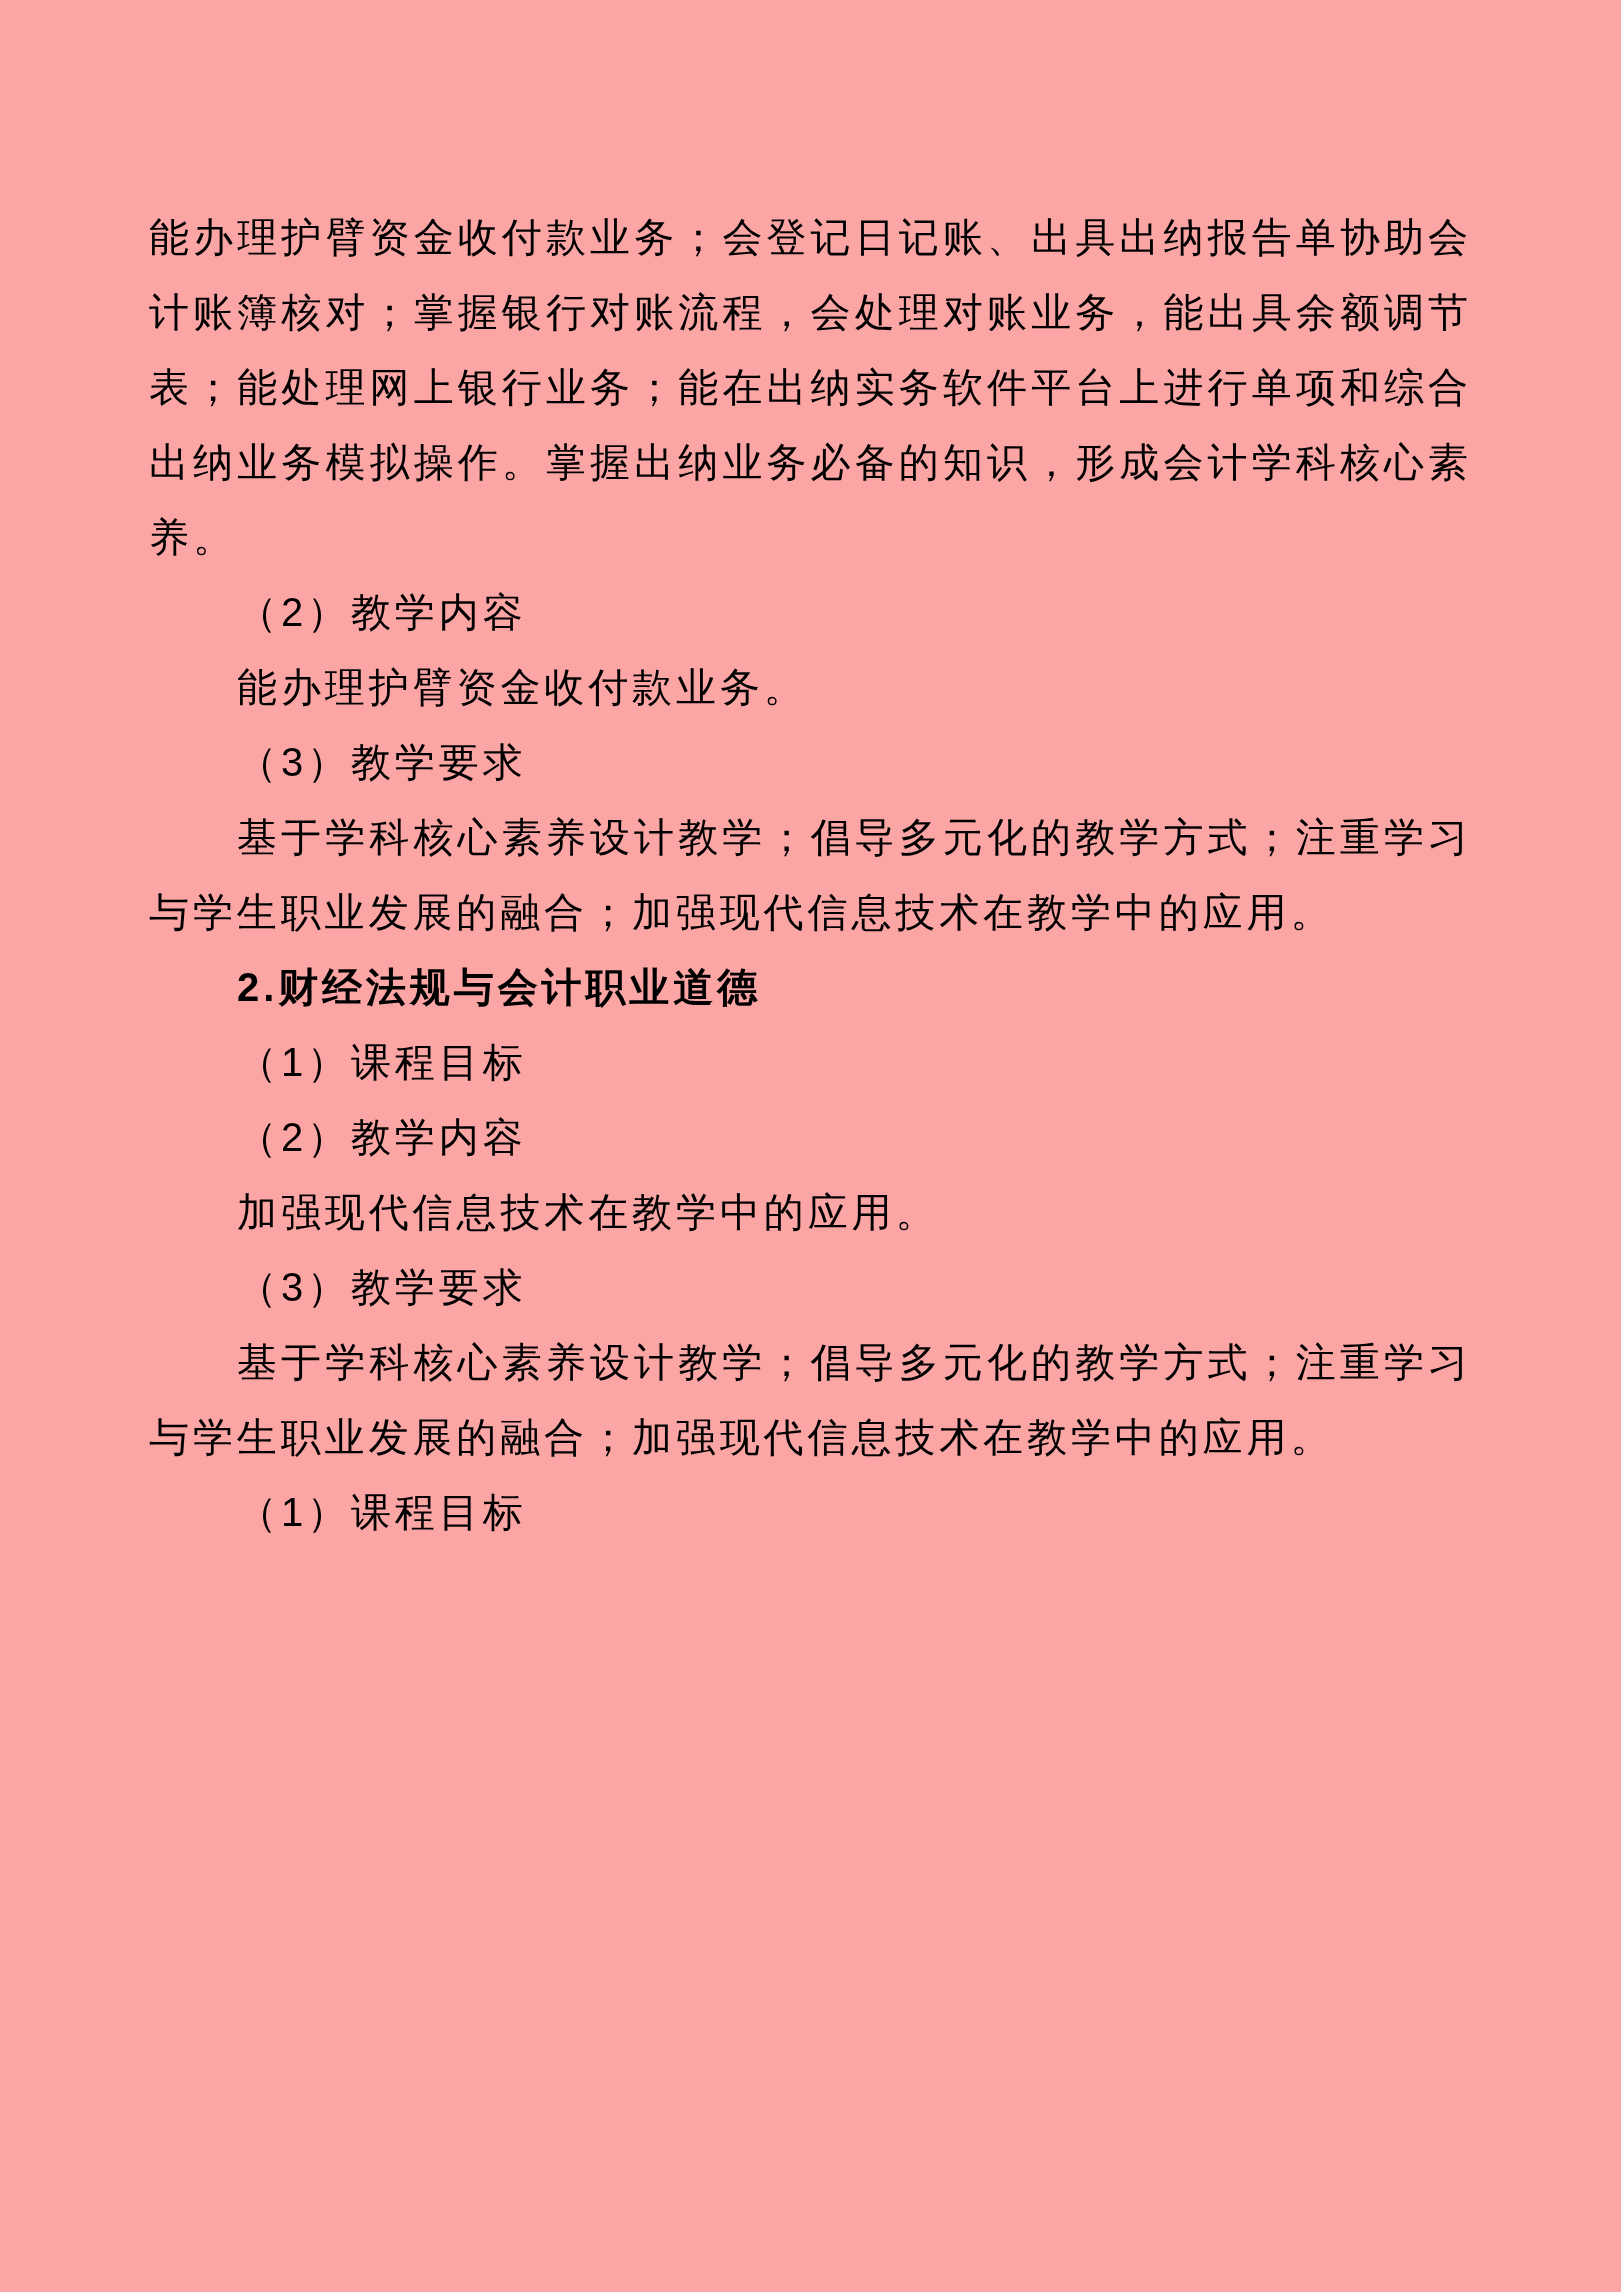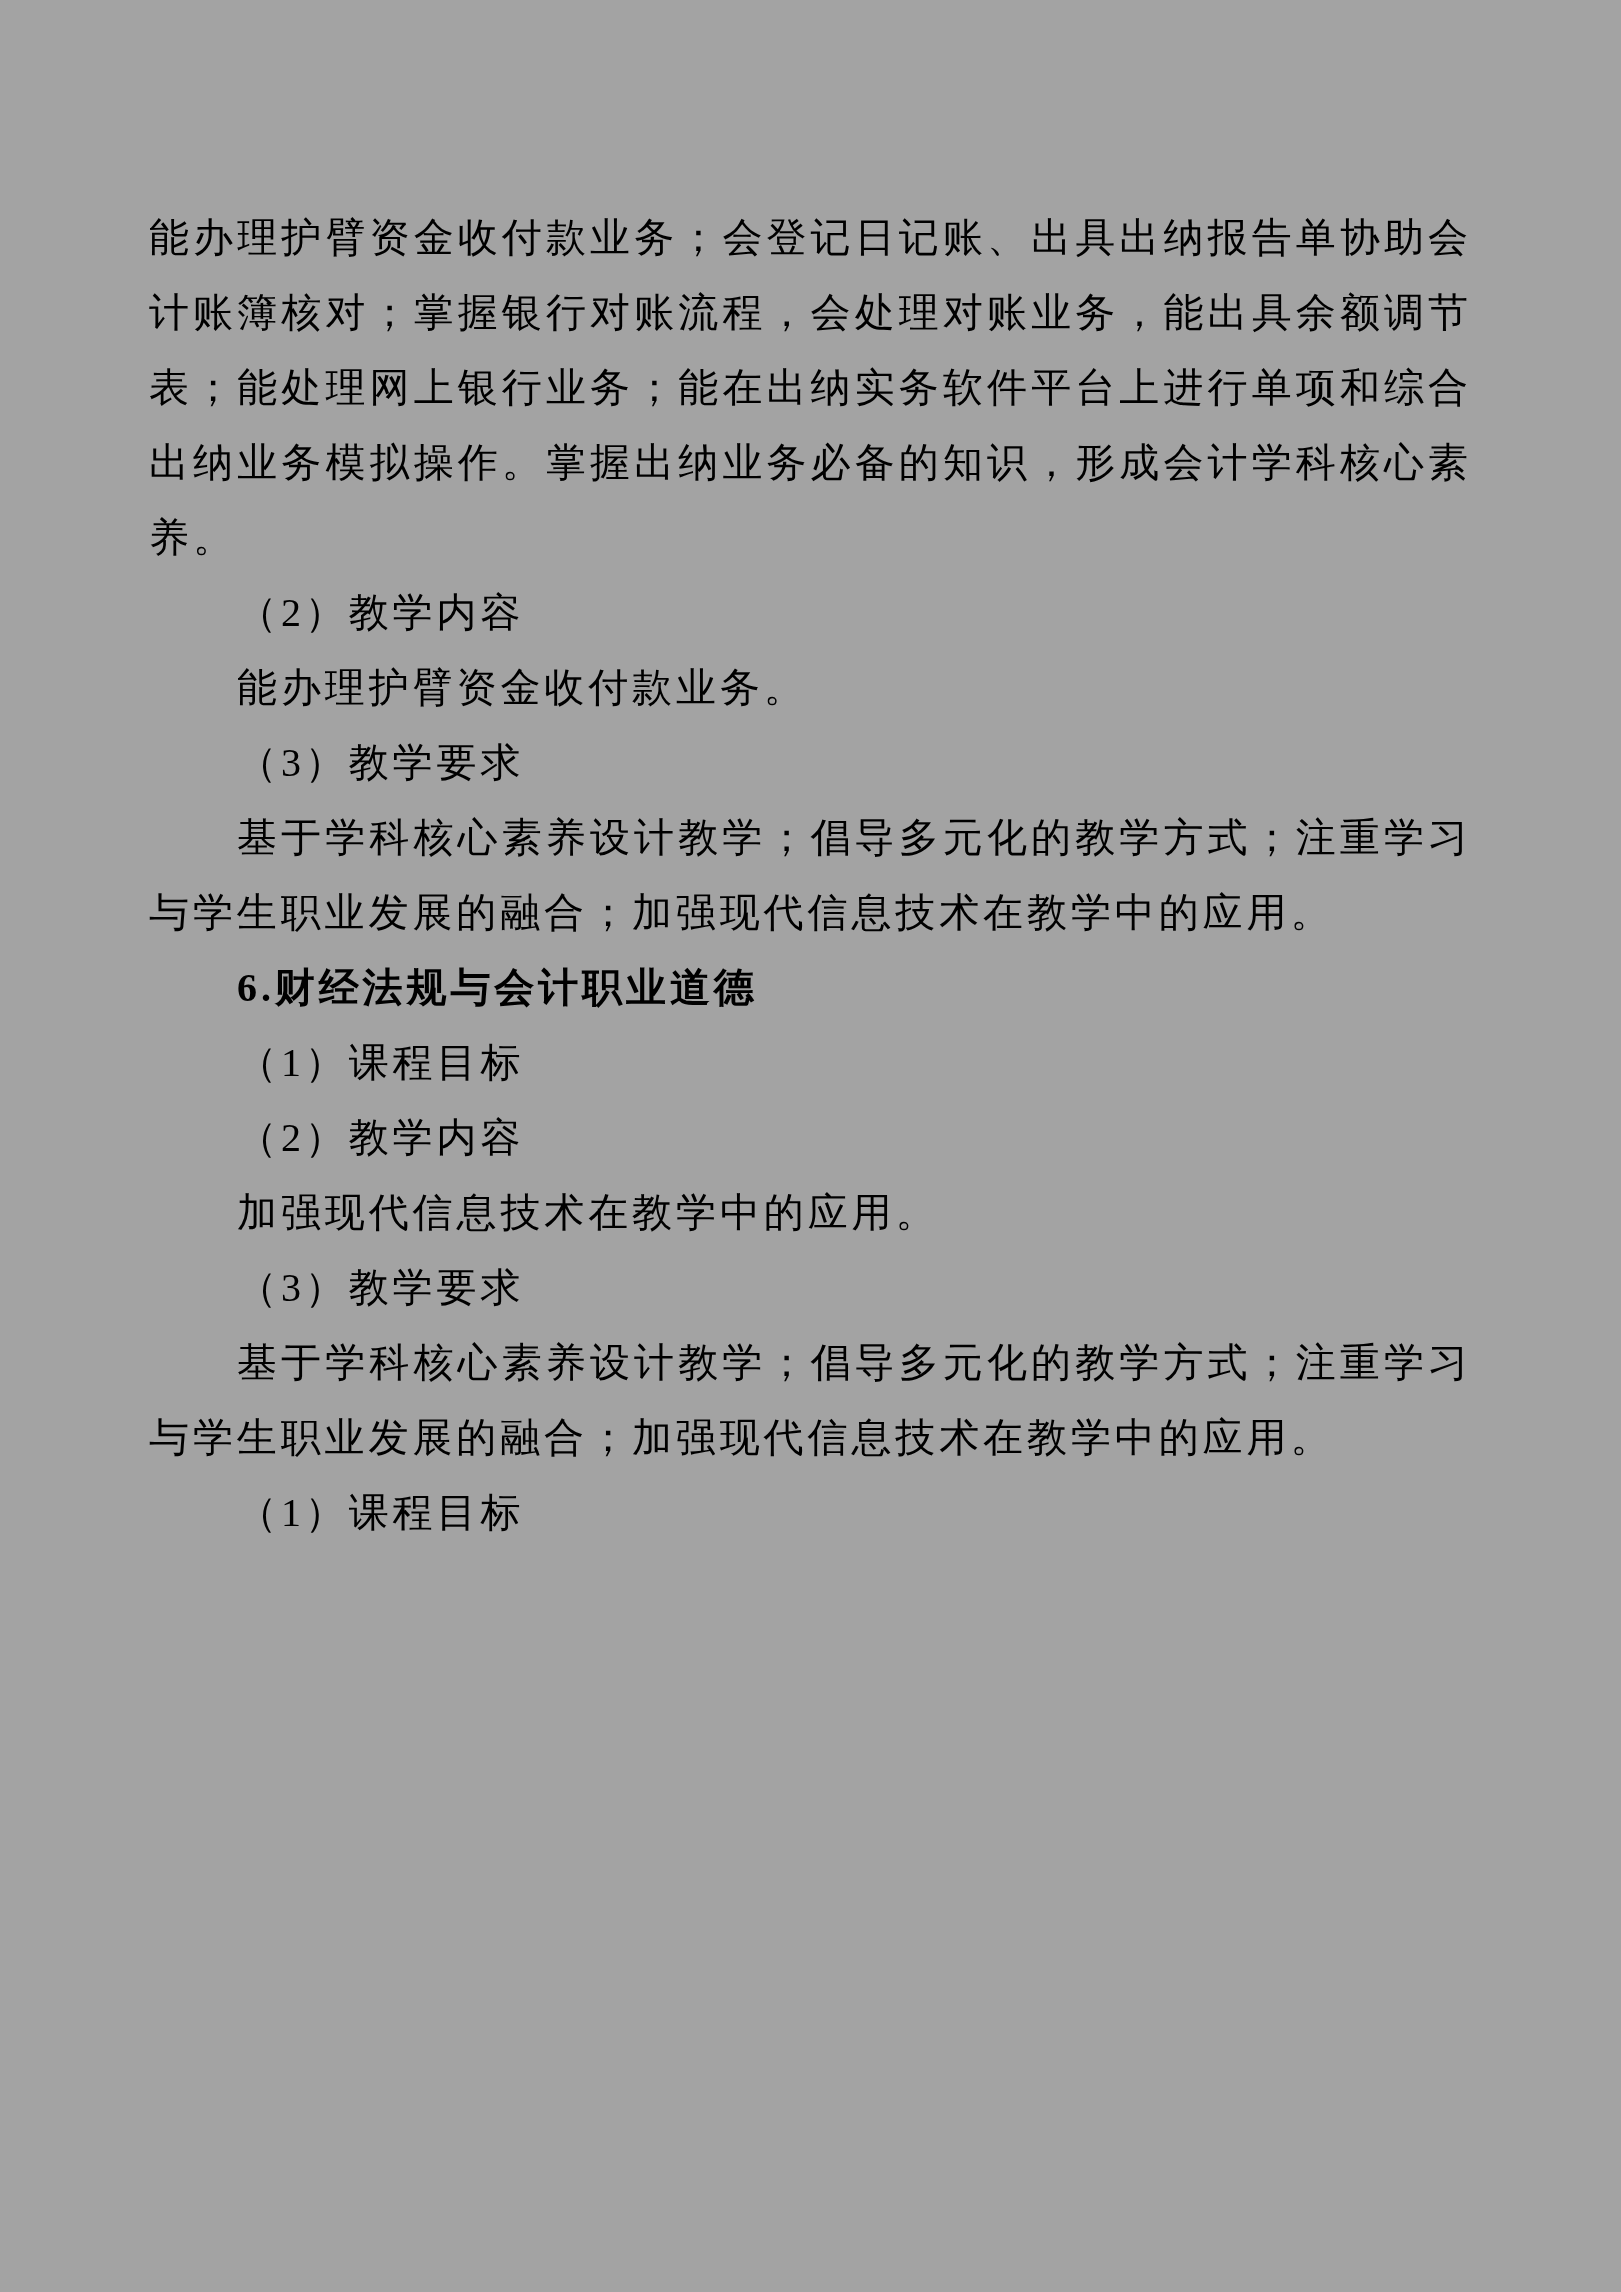--- a/index.html
+++ b/index.html
@@ -5,25 +5,25 @@
   html, body {
     margin: 0;
     padding: 0;
     background: #e5e5e5;
   }
   .page {
     position: relative;
     width: 1621px;
     height: 2293px;
     margin: 0 auto;
-    background: #a3a3a3;
+    background: #fca5a5;
     box-sizing: border-box;
     padding: 200px 149px 0 149px;
     overflow: hidden;
-    font-family: Liberation Serif, serif;
+    font-family: Liberation Sans, sans-serif;
     color: #000000;
   }
   .content {
     width: 1323px;
   }
   .para {
     margin: 0;
     font-size: 40px;
     line-height: 75px;
     letter-spacing: 3.9px;
@@ -50,21 +50,21 @@
     <p class="para no-indent">能办理护臂资金收付款业务；会登记日记账、出具出纳报告单协助会计账簿核对；掌握银行对账流程，会处理对账业务，能出具余额调节表；能处理网上银行业务；能在出纳实务软件平台上进行单项和综合出纳业务模拟操作。掌握出纳业务必备的知识，形成会计学科核心素养。</p>
 
     <p class="para">（2）教学内容</p>
 
     <p class="para">能办理护臂资金收付款业务。</p>
 
     <p class="para">（3）教学要求</p>
 
     <p class="para">基于学科核心素养设计教学；倡导多元化的教学方式；注重学习与学生职业发展的融合；加强现代信息技术在教学中的应用。</p>
 
-    <p class="para heading">6.财经法规与会计职业道德</p>
+    <p class="para heading">2.财经法规与会计职业道德</p>
 
     <p class="para">（1）课程目标</p>
 
 
     <p class="para">（2）教学内容</p>
 
     <p class="para">加强现代信息技术在教学中的应用。</p>
 
     <p class="para">（3）教学要求</p>
 

